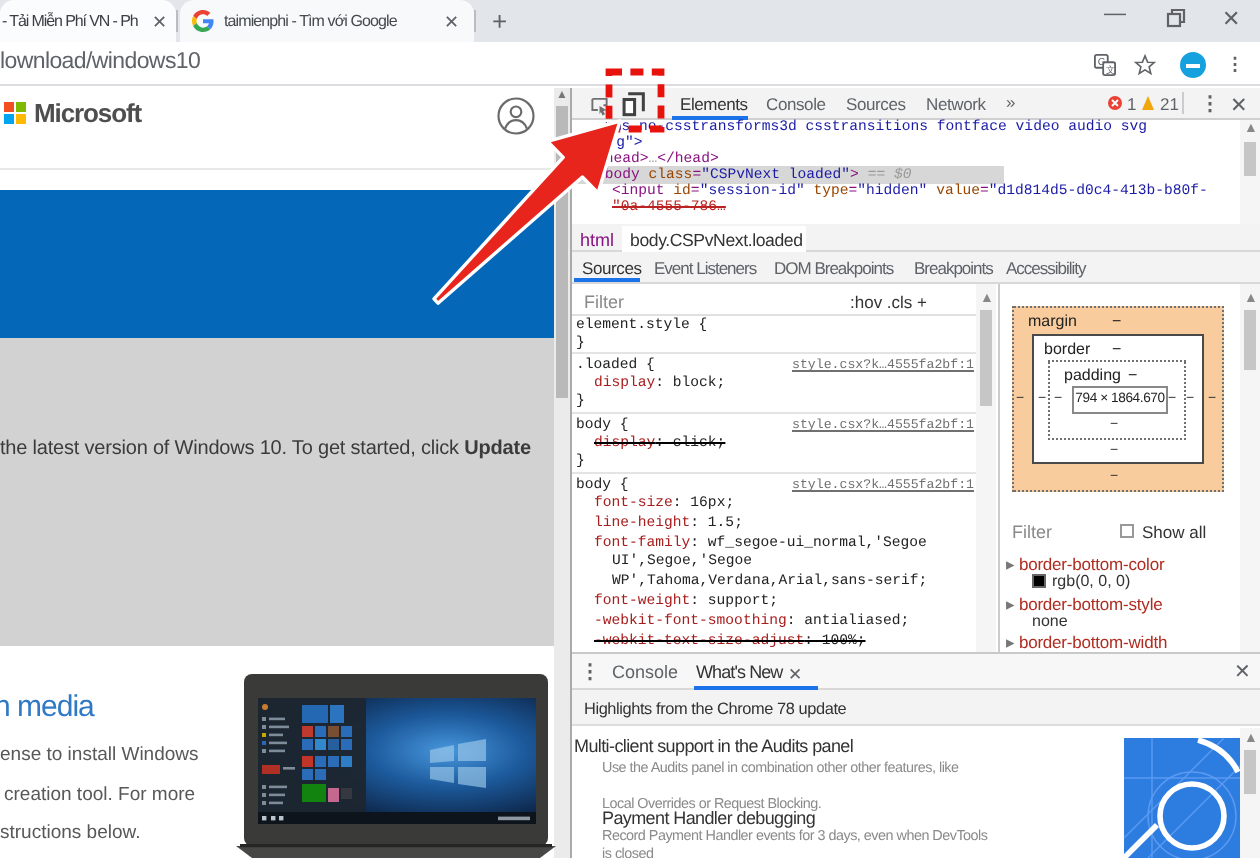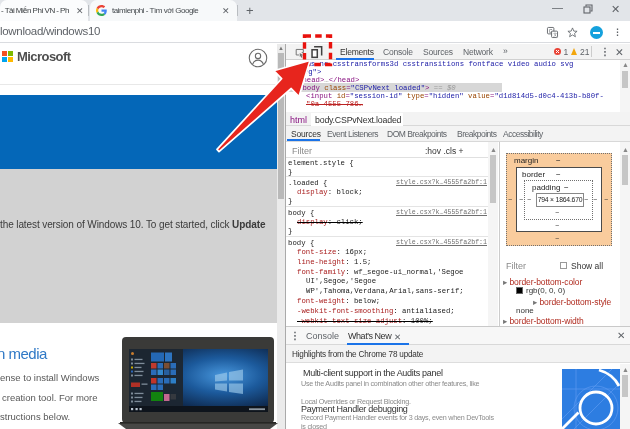--- a/index.html
+++ b/index.html
@@ -162,21 +162,21 @@
 <div class="abs mono" style="left:297px;top:218px;text-decoration:line-through"><span class="prop">display</span><span style="color:#222">: click;</span></div>
 <div class="abs mono" style="left:288px;top:227px;color:#222">}</div>
 <div class="abs ruler" style="left:286px;top:236px;width:202px"></div>
 <div class="abs mono" style="left:288px;top:239px;color:#222">body {</div>
 <div class="abs mono csslink" style="left:396px;top:239px">style.csx?k…4555fa2bf:1</div>
 <div class="abs mono" style="left:297px;top:248px"><span class="prop">font-size</span><span style="color:#222">: 16px;</span></div>
 <div class="abs mono" style="left:297px;top:258px"><span class="prop">line-height</span><span style="color:#222">: 1.5;</span></div>
 <div class="abs mono" style="left:297px;top:268px"><span class="prop">font-family</span><span style="color:#222">: wf_segoe-ui_normal,'Segoe</span></div>
 <div class="abs mono" style="left:306px;top:277px;color:#222">UI',Segoe,'Segoe</div>
 <div class="abs mono" style="left:306px;top:287px;color:#222">WP',Tahoma,Verdana,Arial,sans-serif;</div>
-<div class="abs mono" style="left:297px;top:297px"><span class="prop">font-weight</span><span style="color:#222">: below;</span></div>
+<div class="abs mono" style="left:297px;top:297px"><span class="prop">font-weight</span><span style="color:#222">: support;</span></div>
 <div class="abs mono" style="left:297px;top:307px"><span class="prop">-webkit-font-smoothing</span><span style="color:#222">: antialiased;</span></div>
 <div class="abs mono" style="left:297px;top:317px;text-decoration:line-through"><span class="prop">-webkit-text-size-adjust</span><span style="color:#222">: 100%;</span></div>
 
 <div class="abs sbtrack" style="left:488px;top:142px;width:10px;height:184px"></div>
 <div class="abs" style="left:490px;top:146px;font-size:7px;color:#888">▲</div>
 <div class="abs sbthumb" style="left:490px;top:155px;width:6px;height:48px"></div>
 
 <div class="abs" id="rightpane"></div>
 <div class="abs" id="boxmodel"></div>
 <div class="abs" style="left:514px;top:156px;font-size:8px;color:#222">margin</div>
@@ -198,21 +198,21 @@
 <div class="abs bm" style="left:527px;top:196px">−</div>
 <div class="abs bm" style="left:584px;top:196px">−</div>
 <div class="abs bm" style="left:555px;top:209px">−</div>
 
 <div class="abs" style="left:506px;top:261px;font-size:9px;color:#8a8a8a">Filter</div>
 <div class="abs" style="left:560px;top:262px;width:7px;height:7px;border:1px solid #999;background:#fff"></div>
 <div class="abs" style="left:571px;top:261px;font-size:8.5px;color:#333">Show all</div>
 <div class="abs" style="left:503px;top:277px;font-size:8.5px;letter-spacing:-0.1px;color:#777">▸ <span style="color:#b02c20">border-bottom-color</span></div>
 <div class="abs" style="left:516px;top:287px;width:7px;height:7px;background:#000;border:1px solid #666"></div>
 <div class="abs" style="left:526px;top:286px;font-size:8px;color:#333">rgb(0, 0, 0)</div>
-<div class="abs" style="left:533px;top:297px;font-size:8.5px;letter-spacing:-0.1px;color:#777">▸ <span style="color:#b02c20">border-bottom-style</span></div>
+<div class="abs" style="left:503px;top:297px;font-size:8.5px;letter-spacing:-0.1px;color:#777">▸ <span style="color:#b02c20">border-bottom-style</span></div>
 <div class="abs" style="left:516px;top:306px;font-size:8px;color:#333">none</div>
 <div class="abs" style="left:503px;top:316px;font-size:8.5px;letter-spacing:-0.1px;color:#777">▸ <span style="color:#b02c20">border-bottom-width</span></div>
 
 <div class="abs sbtrack" style="left:620px;top:142px;width:10px;height:184px"></div>
 <div class="abs" style="left:622px;top:146px;font-size:7px;color:#888">▲</div>
 <div class="abs sbthumb" style="left:622px;top:155px;width:6px;height:30px"></div>
 
 <div class="abs sbtrack" style="left:620px;top:60px;width:10px;height:52px"></div>
 <div class="abs" style="left:622px;top:61px;font-size:7px;color:#888">▲</div>
 <div class="abs sbthumb" style="left:622px;top:71px;width:6px;height:17px"></div>
@@ -220,21 +220,21 @@
 <div class="abs" id="drawer"></div>
 <div class="abs" id="drawtabs"></div>
 <div class="abs" style="left:290px;top:330px;font-size:10px;color:#5f6368;font-weight:bold">⋮</div>
 <div class="abs" style="left:306px;top:331px;font-size:9px;color:#5f6368">Console</div>
 <div class="abs" style="left:348px;top:331px;font-size:9px;letter-spacing:-0.45px;color:#333">What's New</div>
 <div class="abs" style="left:394px;top:331.5px;font-size:8.5px;color:#5f6368">✕</div>
 <div class="abs" style="left:347px;top:343px;width:62px;height:2px;background:#1a73e8"></div>
 <div class="abs" style="left:617px;top:330px;font-size:10px;color:#5f6368">✕</div>
 <div class="abs" id="hilitebar"></div>
 <div class="abs" style="left:292px;top:349.5px;font-size:8.2px;letter-spacing:-0.2px;color:#333">Highlights from the Chrome 78 update</div>
-<div class="abs dheading" style="left:303px;top:368px">Multi-client support in the Audits panel</div>
+<div class="abs dheading" style="left:287px;top:368px">Multi-client support in the Audits panel</div>
 <div class="abs dgray" style="left:301px;top:379px">Use the Audits panel in combination other other features, like</div>
 <div class="abs dgray" style="left:301px;top:397px">Local Overrides or Request Blocking.</div>
 <div class="abs dheading" style="left:301px;top:404px">Payment Handler debugging</div>
 <div class="abs dgray" style="left:301px;top:412.5px">Record Payment Handler events for 3 days, even when DevTools</div>
 <div class="abs dgray" style="left:301px;top:421.5px">is closed</div>
 
 <svg style="left:562px;top:369px" width="58" height="60" viewBox="0 0 58 60">
   <rect width="58" height="60" fill="#2d7de1"></rect>
   <g stroke="#5b9af0" stroke-width="0.7" fill="none">
     <line x1="0" y1="50" x2="50" y2="0"></line>

